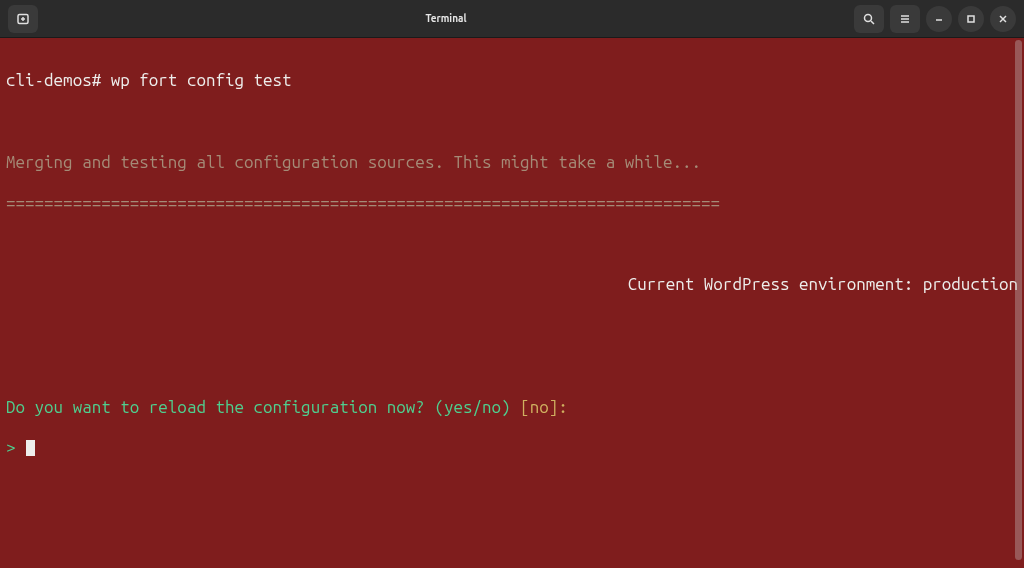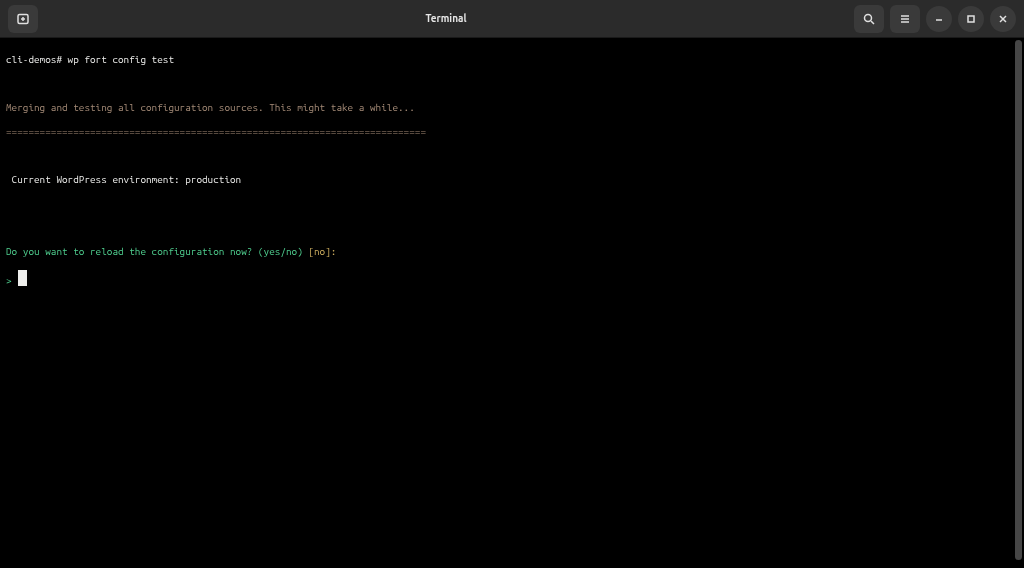--- a/index.html
+++ b/index.html
@@ -48,34 +48,34 @@
     .tb-btn.round {
       width: 26px;
       height: 26px;
       border-radius: 50%;
       background: #3a3a3a;
     }
     .tb-btn svg { stroke: #e0e0e0; fill: none; }
     .tb-btn.round svg { stroke: #e0e0e0; }
     .terminal-body {
       flex: 1;
-      background: #000000;
+      background: #7f1d1d;
       color: #eeeeec;
-      font-size: 10px;
+      font-size: 17px;
       line-height: 1.2;
-      padding: 4px 6px;
+      padding: 12px 6px;
       position: relative;
       white-space: pre;
       overflow: hidden;
     }
     .line { display: block; }
     .prompt-host { color: #eeeeec; }
     .prompt-cmd { color: #eeeeec; }
     .muted { color: #a58b77; }
-    .env-line { color: #eeeeec; padding-left: 1ch; }
+    .env-line { color: #eeeeec; padding-left: 1ch; text-align: right; }
     .info { color: #4fcf8f; white-space: pre; }
     .question { color: #4fcf8f; display: inline; }
     .bracket { color: #d0b060; }
     .default-val { color: #d0b060; }
     .input-line { color: #4fcf8f; }
     .cursor {
       display: inline-block;
       width: 9px;
       height: 16px;
       background: #eeeeec;

